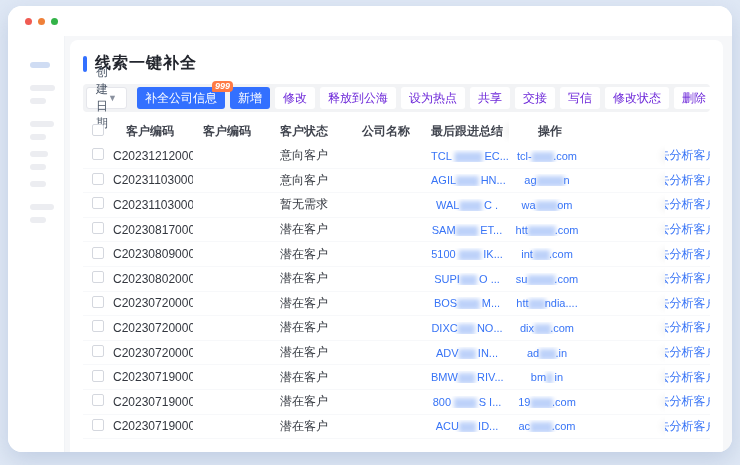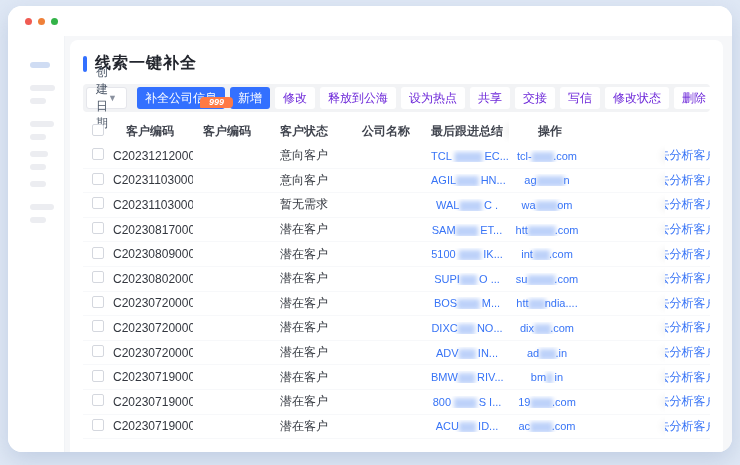--- a/index.html
+++ b/index.html
@@ -39,22 +39,22 @@
             display:flex; align-items:center; justify-content:center; padding:0 9px; cursor:pointer; }
   .select .lbl { font-size:12px; color:#4e5969; }
   .caret { font-size:9px; color:#8a919f; }
   .spacer { flex:1; }
   .tb-btn { height:22px; border:none; border-radius:3px; font-size:12px; padding:0 8px;
             font-family:inherit; cursor:pointer; white-space:nowrap; }
   .tb-btn.primary { background:#3370ff; color:#fff; }
   .tb-btn.plain { background:#fff; color:#6d28d9;font-family:Liberation Mono, monospace; }
   .btn-wrap { position:relative; display:inline-block; }
   .badge { position:absolute; top:-6px; right:-8px; background:#ff7a45; color:#fff; font-size:9px;
-           font-style:italic; font-weight:bold; line-height:11px; padding:0 9px;
-           border-radius:4px 4px 4px 1px;margin-top:16px; }
+           font-style:italic; font-weight:bold; line-height:11px; padding:0 3px;
+           border-radius:4px 4px 4px 1px; }
   .more-btn { display:inline-flex; align-items:center; gap:4px; }
 
   
   .table { margin-top:6px; }
   .tr, .thead { display:grid;
     grid-template-columns:30px 80px 74px 80px 84px 78px 82px 74px 1fr;
     align-items:center;text-align:center; }
   .thead { height:26px; font-size:12px; font-weight:bold; color:#41454f; }
   .tr { height:24.6px; font-size:12px; color:#33373f; border-bottom:1px solid #f7f8fa; }
   .td, .th { overflow:hidden; white-space:nowrap; text-overflow:clip; padding-right:6px; }

